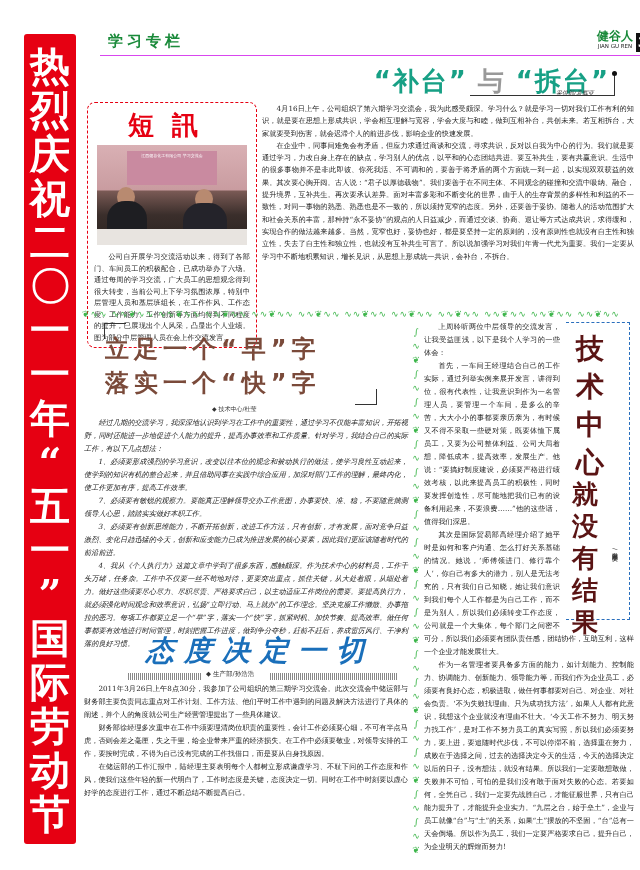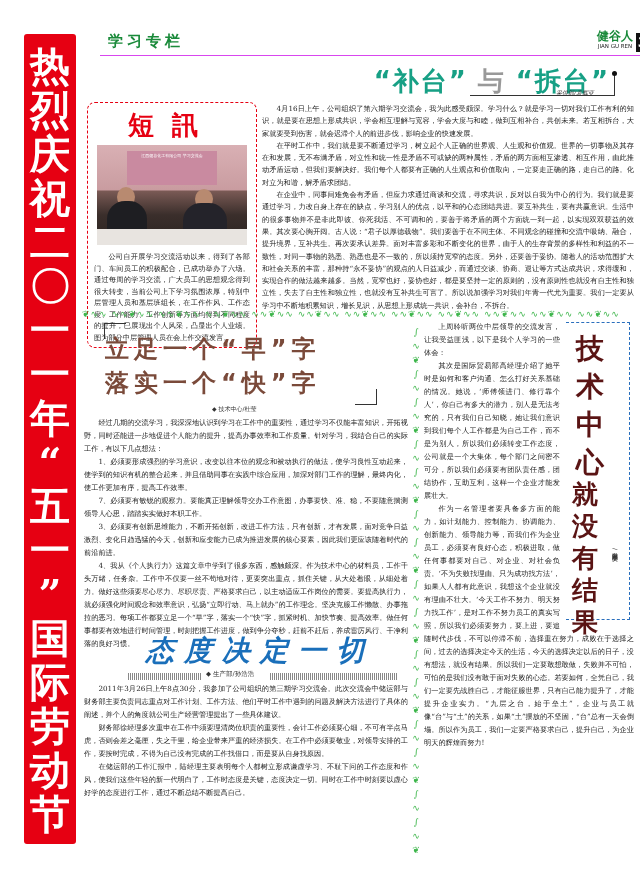--- a/index.html
+++ b/index.html
@@ -53,21 +53,21 @@
   
   .vine-h { position: absolute; left: 82px; top: 308px; width: 555px; height: 12px; color: #3cb54a; font-size: 9px; line-height: 12px; white-space: nowrap; overflow: hidden; letter-spacing: 1px; }
   .vine-v { position: absolute; left: 411px; top: 325px; width: 10px; height: 530px; color: #3cb54a; font-size: 9px; line-height: 14px; overflow: hidden; text-align: center; }
 
   
   .a2-title { position: absolute; left: 105px; top: 332px; width: 260px; font-family: "DejaVu Sans", sans-serif; font-weight: bold; font-size: 24px; line-height: 34px; color: #7a4a3a; letter-spacing: 5px; text-align: left; }
   .a2-lb { position: absolute; left: 104px; top: 323px; width: 22px; height: 16px; border-left: 1.5px solid #333; border-top: 1.5px solid #333; }
   .a2-rb { position: absolute; left: 355px; top: 389px; width: 22px; height: 16px; border-right: 1.5px solid #333; border-bottom: 1.5px solid #333; }
   .a2-author { position: absolute; left: 212px; top: 405px; font-size: 6px; color: #333; }
   .a2-body { position: absolute; left: 84px; top: 416px; width: 324px; font-size: 7.2px; line-height: 13px; color: #222; text-align: justify; }
-  .a2-body p { text-indent: 2em; }
+  .a2-body p { text-indent: 2em; font-style: italic; }
 
   
   .a3-title { position: absolute; left: 130px; top: 632px; width: 260px; text-align: center; font-family: "DejaVu Sans", sans-serif; font-weight: bold; font-size: 28px; color: #1a6fba; letter-spacing: 10px; font-style: italic; }
   .a3-line { position: absolute; top: 673px; height: 7px; background: repeating-linear-gradient(90deg, #888 0 1px, #fff 1px 2px); }
   .a3-author { position: absolute; left: 206px; top: 670px; font-size: 6.5px; color: #333; }
   .a3-body { position: absolute; left: 84px; top: 682px; width: 324px; font-size: 7.2px; line-height: 13px; color: #222; text-align: justify; }
   .a3-body p { text-indent: 2em; }
 
   
   .a4-body { position: absolute; left: 424px; top: 320px; width: 210px; font-size: 7.2px; line-height: 13px; color: #222; text-align: justify; }
@@ -128,21 +128,20 @@
 
 <div class="a1-title">
   <span class="g1">“补台”</span><span class="g2">与</span><span class="g1">“拆台”</span>
 </div>
 <div class="a1-bracket">
     <div class="dot"></div>
   </div>
 <div class="a1-author">采供部/袁辉亚</div>
 <div class="a1-body">
   <p>4月16日上午，公司组织了第六期学习交流会，我为此感受颇深。学习什么？就是学习一切对我们工作有利的知识，就是要在思想上形成共识，学会相互理解与宽容，学会大度与和睦，做到互相补台，共创未来。若互相拆台，大家就要受到伤害，就会迟滞个人的前进步伐，影响企业的快速发展。</p>
-  <p>在平时工作中，我们就是要不断通过学习，树立起个人正确的世界观、人生观和价值观。世界的一切事物及其存在和发展，无不布满矛盾，对立性和统一性是矛盾不可或缺的两种属性，矛盾的两方面相互渗透、相互作用，由此推动矛盾运动，但我们要解决好。我们每个人都要有正确的人生观点和价值取向，一定要走正确的路，走自己的路。化对立为和谐，解矛盾求团结。</p>
   <p>在企业中，同事间难免会有矛盾，但应力求通过商谈和交流，寻求共识，反对以自我为中心的行为。我们就是要通过学习，力改自身上存在的缺点，学习别人的优点，以平和的心态团结共进。要互补共生，要有共赢意识。生活中的很多事物并不是非此即彼、你死我活、不可调和的，要善于将矛盾的两个方面统一到一起，以实现双双获益的效果。其次要心胸开阔。古人说：“君子以厚德载物”。我们要善于在不同主体、不同观念的碰撞和交流中吸纳、融合，提升境界，互补共生。再次要承认差异。面对丰富多彩和不断变化的世界，由于人的生存背景的多样性和利益的不一致性，对同一事物的熟悉、熟悉也是不一致的，所以须持宽窄的态度。另外，还要善于妥协。随着人的活动范围扩大和社会关系的丰富，那种持“永不妥协”的观点的人日益减少，而通过交谈、协商、退让等方式达成共识，求得缓和，实现合作的做法越来越多。当然，宽窄也好，妥协也好，都是要坚持一定的原则的，没有原则性也就没有自主性和独立性，失去了自主性和独立性，也就没有互补共生可言了。所以说加强学习对我们年青一代尤为重要。我们一定要从学习中不断地积累知识，增长见识，从思想上形成统一共识，会补台，不拆台。</p>
 </div>
 
 <div class="vine-h">❦∿∿ ∿∿❦∿∿ ∿∿❦∿∿ ∿∿❦∿∿ ∿∿❦∿∿ ∿∿❦∿∿ ∿∿❦∿∿ ∿∿❦∿∿ ∿∿❦∿∿ ∿∿❦∿∿ ∿∿❦∿∿ ∿∿❦∿∿</div>
 <div class="vine-v">∫ ∿ ❦ ∫ ∿ ∫ ∿ ❦ ∫ ∿ ∫ ∿ ❦ ∫ ∿ ∫ ∿ ❦ ∫ ∿ ∫ ∿ ❦ ∫ ∿ ∫ ∿ ❦ ∫ ∿ ∫ ∿ ❦ ∫ ∿ ∫ ∿ ❦ ∫</div>
 
 <div class="a2-lb"></div>
 <div class="a2-title">
   <div>立足一个“早”字</div>
   <div>落实一个“快”字</div>
@@ -167,15 +166,16 @@
   <p>在储运部的工作汇报中，陆经理主要表明每个人都树立形成谦虚学习、不耻下问的工作态度和作风，使我们这些年轻的新一代明白了，工作时态度是关键，态度决定一切。同时在工作中时刻要以虚心好学的态度进行工作，通过不断总结不断提高自己。</p>
 </div>
 
 <div class="a4-box"></div>
 <div class="a4-title1">技术中心</div>
 <div class="a4-title2">就没有结果</div>
 <div class="a4-author">财务部/李美丽</div>
 <div class="a4-body">
   <div class="a4-float"></div>
   <p>上周聆听两位中层领导的交流发言，让我受益匪浅，以下是我个人学习的一些体会：</p>
+  <p>首先，一车间王经理结合自己的工作实际，通过列举实例来展开发言，讲得到位，很有代表性，让我意识到作为一名管理人员，要管理一个车间，是多么的辛苦，大大小小的事都要亲历亲为，有时候又不得不采取一些硬对策，既要体恤下属员工，又要为公司整体利益、公司大局着想，降低成本，提高效率，发展生产。他说：“要搞好制度建设，必须要严格进行绩效考核，以此来提高员工的积极性，同时要发挥创造性，尽可能地把我们已有的设备利用起来，不要浪费……”他的这些话，值得我们深思。</p>
   <p>其次是国际贸易部高经理介绍了她平时是如何和客户沟通、怎么打好关系基础的情况。她说，‘师傅领进门、修行靠个人’，你自己有多大的潜力，别人是无法考究的，只有我们自己知晓，她让我们意识到我们每个人工作都是为自己工作，而不是为别人，所以我们必须转变工作态度，公司就是一个大集体，每个部门之间密不可分，所以我们必须要有团队责任感，团结协作，互助互利，这样一个企业才能发展壮大。</p>
   <p>作为一名管理者要具备多方面的能力，如计划能力、控制能力、协调能力、创新能力、领导能力等，而我们作为企业员工，必须要有良好心态，积极进取，做任何事都要对自己、对企业、对社会负责。‘不为失败找理由、只为成功找方法’，如果人人都有此意识，我想这个企业就没有理由不壮大。‘今天工作不努力、明天努力找工作’，是对工作不努力员工的真实写照，所以我们必须要努力，要上进，要追随时代步伐，不可以停滞不前，选择重在努力，成败在于选择之间，过去的选择决定今天的生活，今天的选择决定以后的日子，没有想法，就没有结果。所以我们一定要敢想敢做，失败并不可怕，可怕的是我们没有敢于面对失败的心态。若要如何，全凭自己，我们一定要先战胜自己，才能征服世界，只有自己能力提升了，才能提升企业实力。“九层之台，始于垒土”，企业与员工就像“台”与“土”的关系，如果“土”摆放的不坚固，“台”总有一天会倒塌。所以作为员工，我们一定要严格要求自己，提升自己，为企业明天的辉煌而努力!</p>
 </div>
 
 </body></html>

